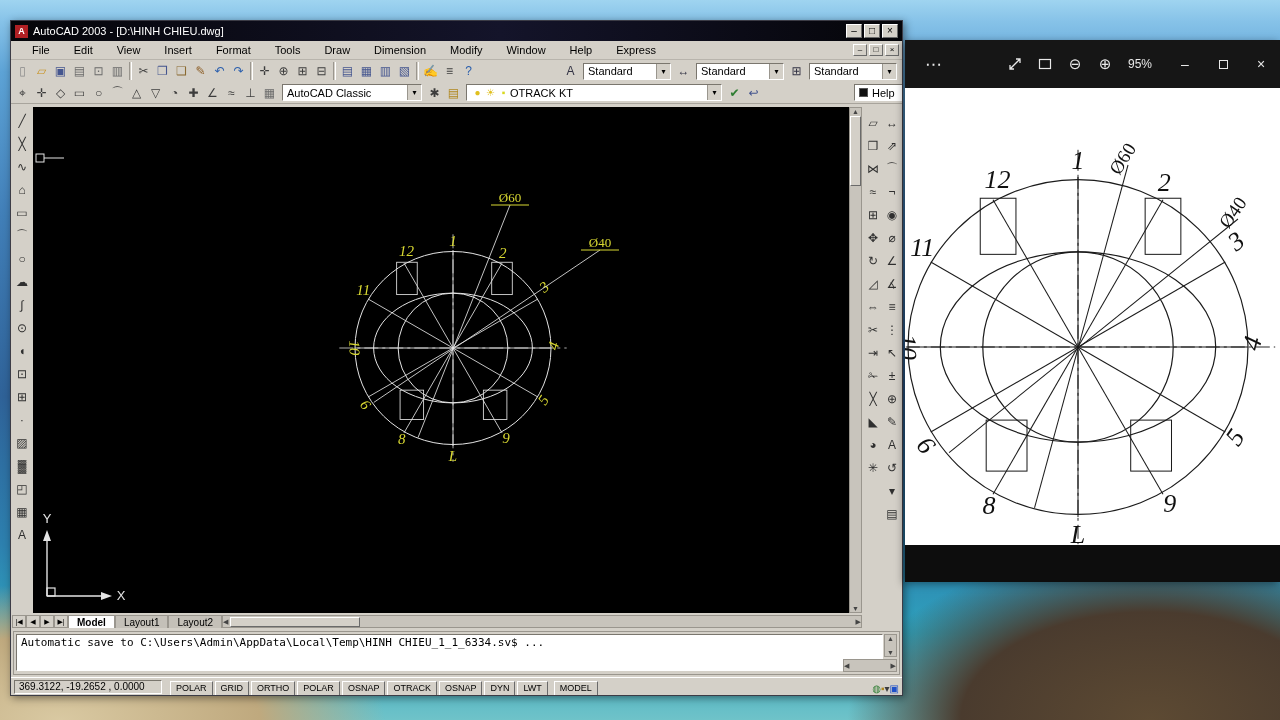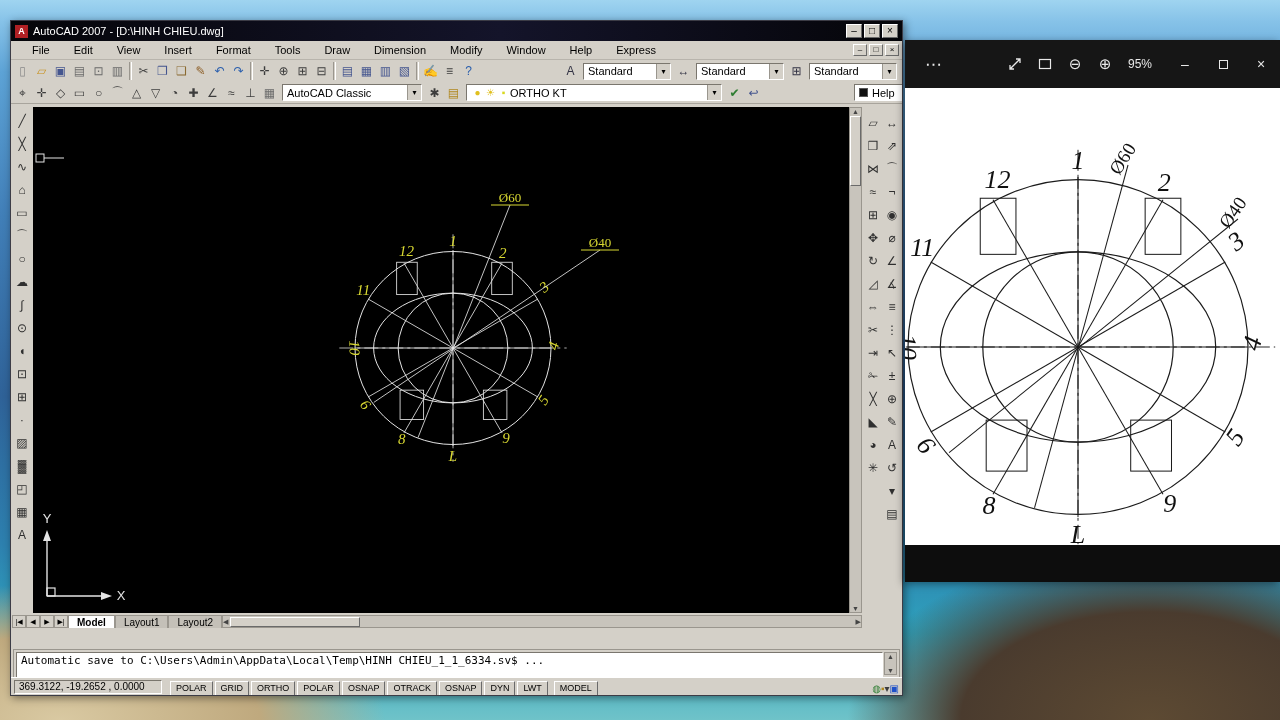--- a/index.html
+++ b/index.html
@@ -79,21 +79,21 @@
     display:flex; align-items:flex-end; font-size:10px; }
   .tnav { width:14px; height:13px; border:1px solid #9a968e; background:#d4d0c8; font-size:7px;
     display:inline-flex; align-items:center; justify-content:center; }
   .tab { padding:0 8px; height:13px; border:1px solid #9a968e; border-bottom:none; background:#c4c0b8;
     display:inline-flex; align-items:center; }
   .tab.active { background:#ffffff; font-weight:bold; }
   .hscroll { flex:1; height:13px; background:#c8c4bc; border:1px solid #9a968e; display:flex;
     align-items:center; font-size:7px; color:#444; }
   .hthumb { width:130px; height:10px; background:#d4d0c8; border:1px solid; border-color:#fff #6a6a6a #6a6a6a #fff; margin-left:2px; }
 
-  .cmdarea { position:absolute; left:2px; top:628px; width:887px; height:44px; background:#d4d0c8;
+  .cmdarea { position:absolute; left:2px; top:610px; width:887px; height:44px; background:#d4d0c8;
     border:1px solid #9a968e; }
   .cmdbox { position:absolute; left:2px; top:2px; right:16px; bottom:3px; background:#fff;
     border:1px solid; border-color:#7a766e #fff #fff #7a766e;
     font-family:"DejaVu Sans Mono", monospace; font-size:11px; color:#000; padding:1px 4px; overflow:hidden; }
   .cmdline { line-height:14px; white-space:pre; }
   .cmdvscroll { position:absolute; right:2px; top:2px; width:13px; bottom:17px; background:#c8c4bc;
     border:1px solid #9a968e; display:flex; flex-direction:column; align-items:center;
     justify-content:space-between; font-size:7px; color:#444; }
   .cmdhscroll { position:absolute; right:2px; bottom:2px; width:54px; height:13px; display:flex;
     align-items:center; background:#c8c4bc; border:1px solid #9a968e; font-size:7px; color:#444; }
@@ -123,21 +123,21 @@
   .vimage { position:absolute; top:48px; left:0; width:375px; height:457px; background:#ffffff; }
 </style>
 </head>
 <body>
 
 <div class="desktop">
 
   <div id="acad">
     <div class="titlebar">
       <span class="appicon">A</span>
-      <span class="title">AutoCAD 2007 - [D:\HINH CHIEU.dwg]</span>
+      <span class="title">AutoCAD 2003 - [D:\HINH CHIEU.dwg]</span>
       <span class="wbtns">
         <span class="wbtn">–</span>
         <span class="wbtn">□</span>
         <span class="wbtn">×</span>
       </span>
     </div>
 
     <div class="menubar">
       <span id="menu-items"><span class="menu-item">File</span><span class="menu-item">Edit</span><span class="menu-item">View</span><span class="menu-item">Insert</span><span class="menu-item">Format</span><span class="menu-item">Tools</span><span class="menu-item">Draw</span><span class="menu-item">Dimension</span><span class="menu-item">Modify</span><span class="menu-item">Window</span><span class="menu-item">Help</span><span class="menu-item">Express</span></span>
       <span class="wbtns">
@@ -214,21 +214,21 @@
         <span class="combo ws">
           <span class="cval">AutoCAD Classic</span>
           <span class="cdd">▾</span>
         </span>
         <span class="tbicon" style="color: rgb(60, 60, 60);">✱</span>
         <span class="tbicon" style="color: rgb(176, 136, 32);">▤</span>
         <span class="combo layer">
           <span class="licon" style="color: rgb(224, 192, 32);">●</span>
           <span class="licon" style="color: rgb(224, 192, 32);">☀</span>
           <span class="licon" style="color: rgb(216, 216, 32);">▪</span>
-          <span class="cval">ORTHO KT</span>
+          <span class="cval">OTRACK KT</span>
           <span class="cdd">▾</span>
         </span>
         <span class="tbicon" style="color: rgb(46, 125, 50);">✔</span>
         <span class="tbicon" style="color: rgb(68, 85, 143);">↩</span>
         <span class="flex1"></span>
         <span class="combo colr">
           <span class="swatch" style="background: rgb(16, 16, 16);"></span>
           <span class="cval">Help</span>
         </span>
       </div>

